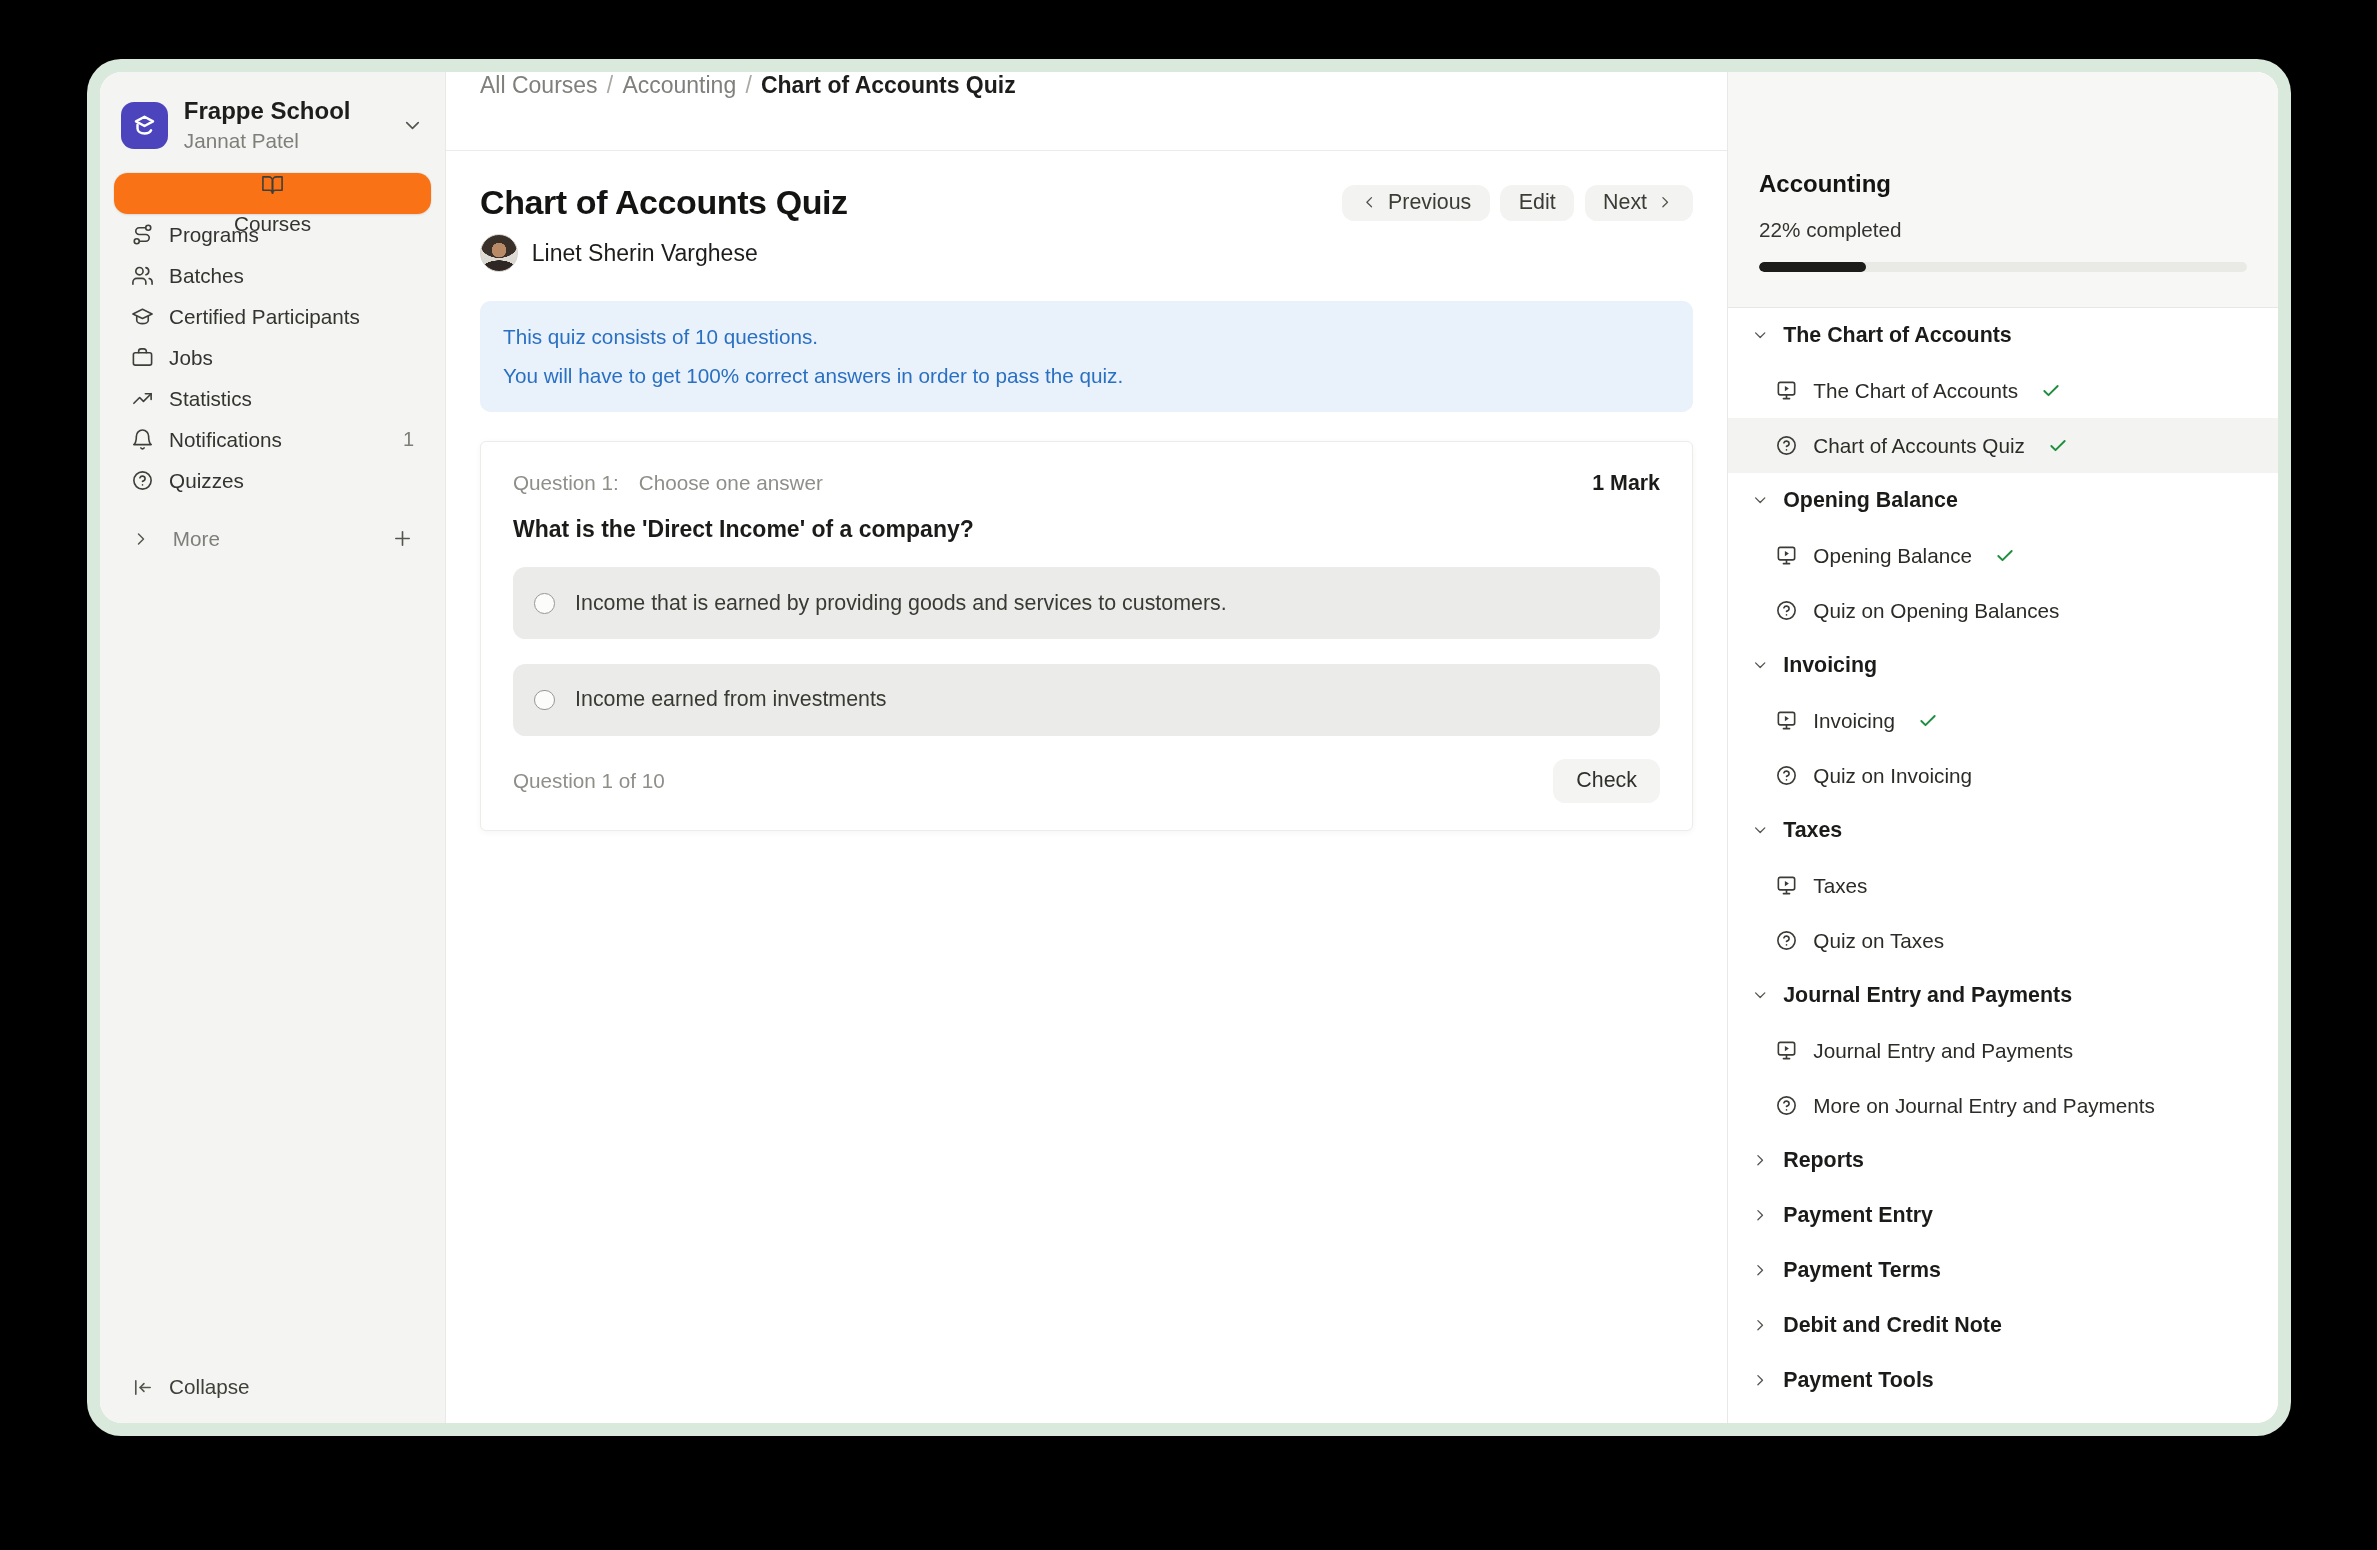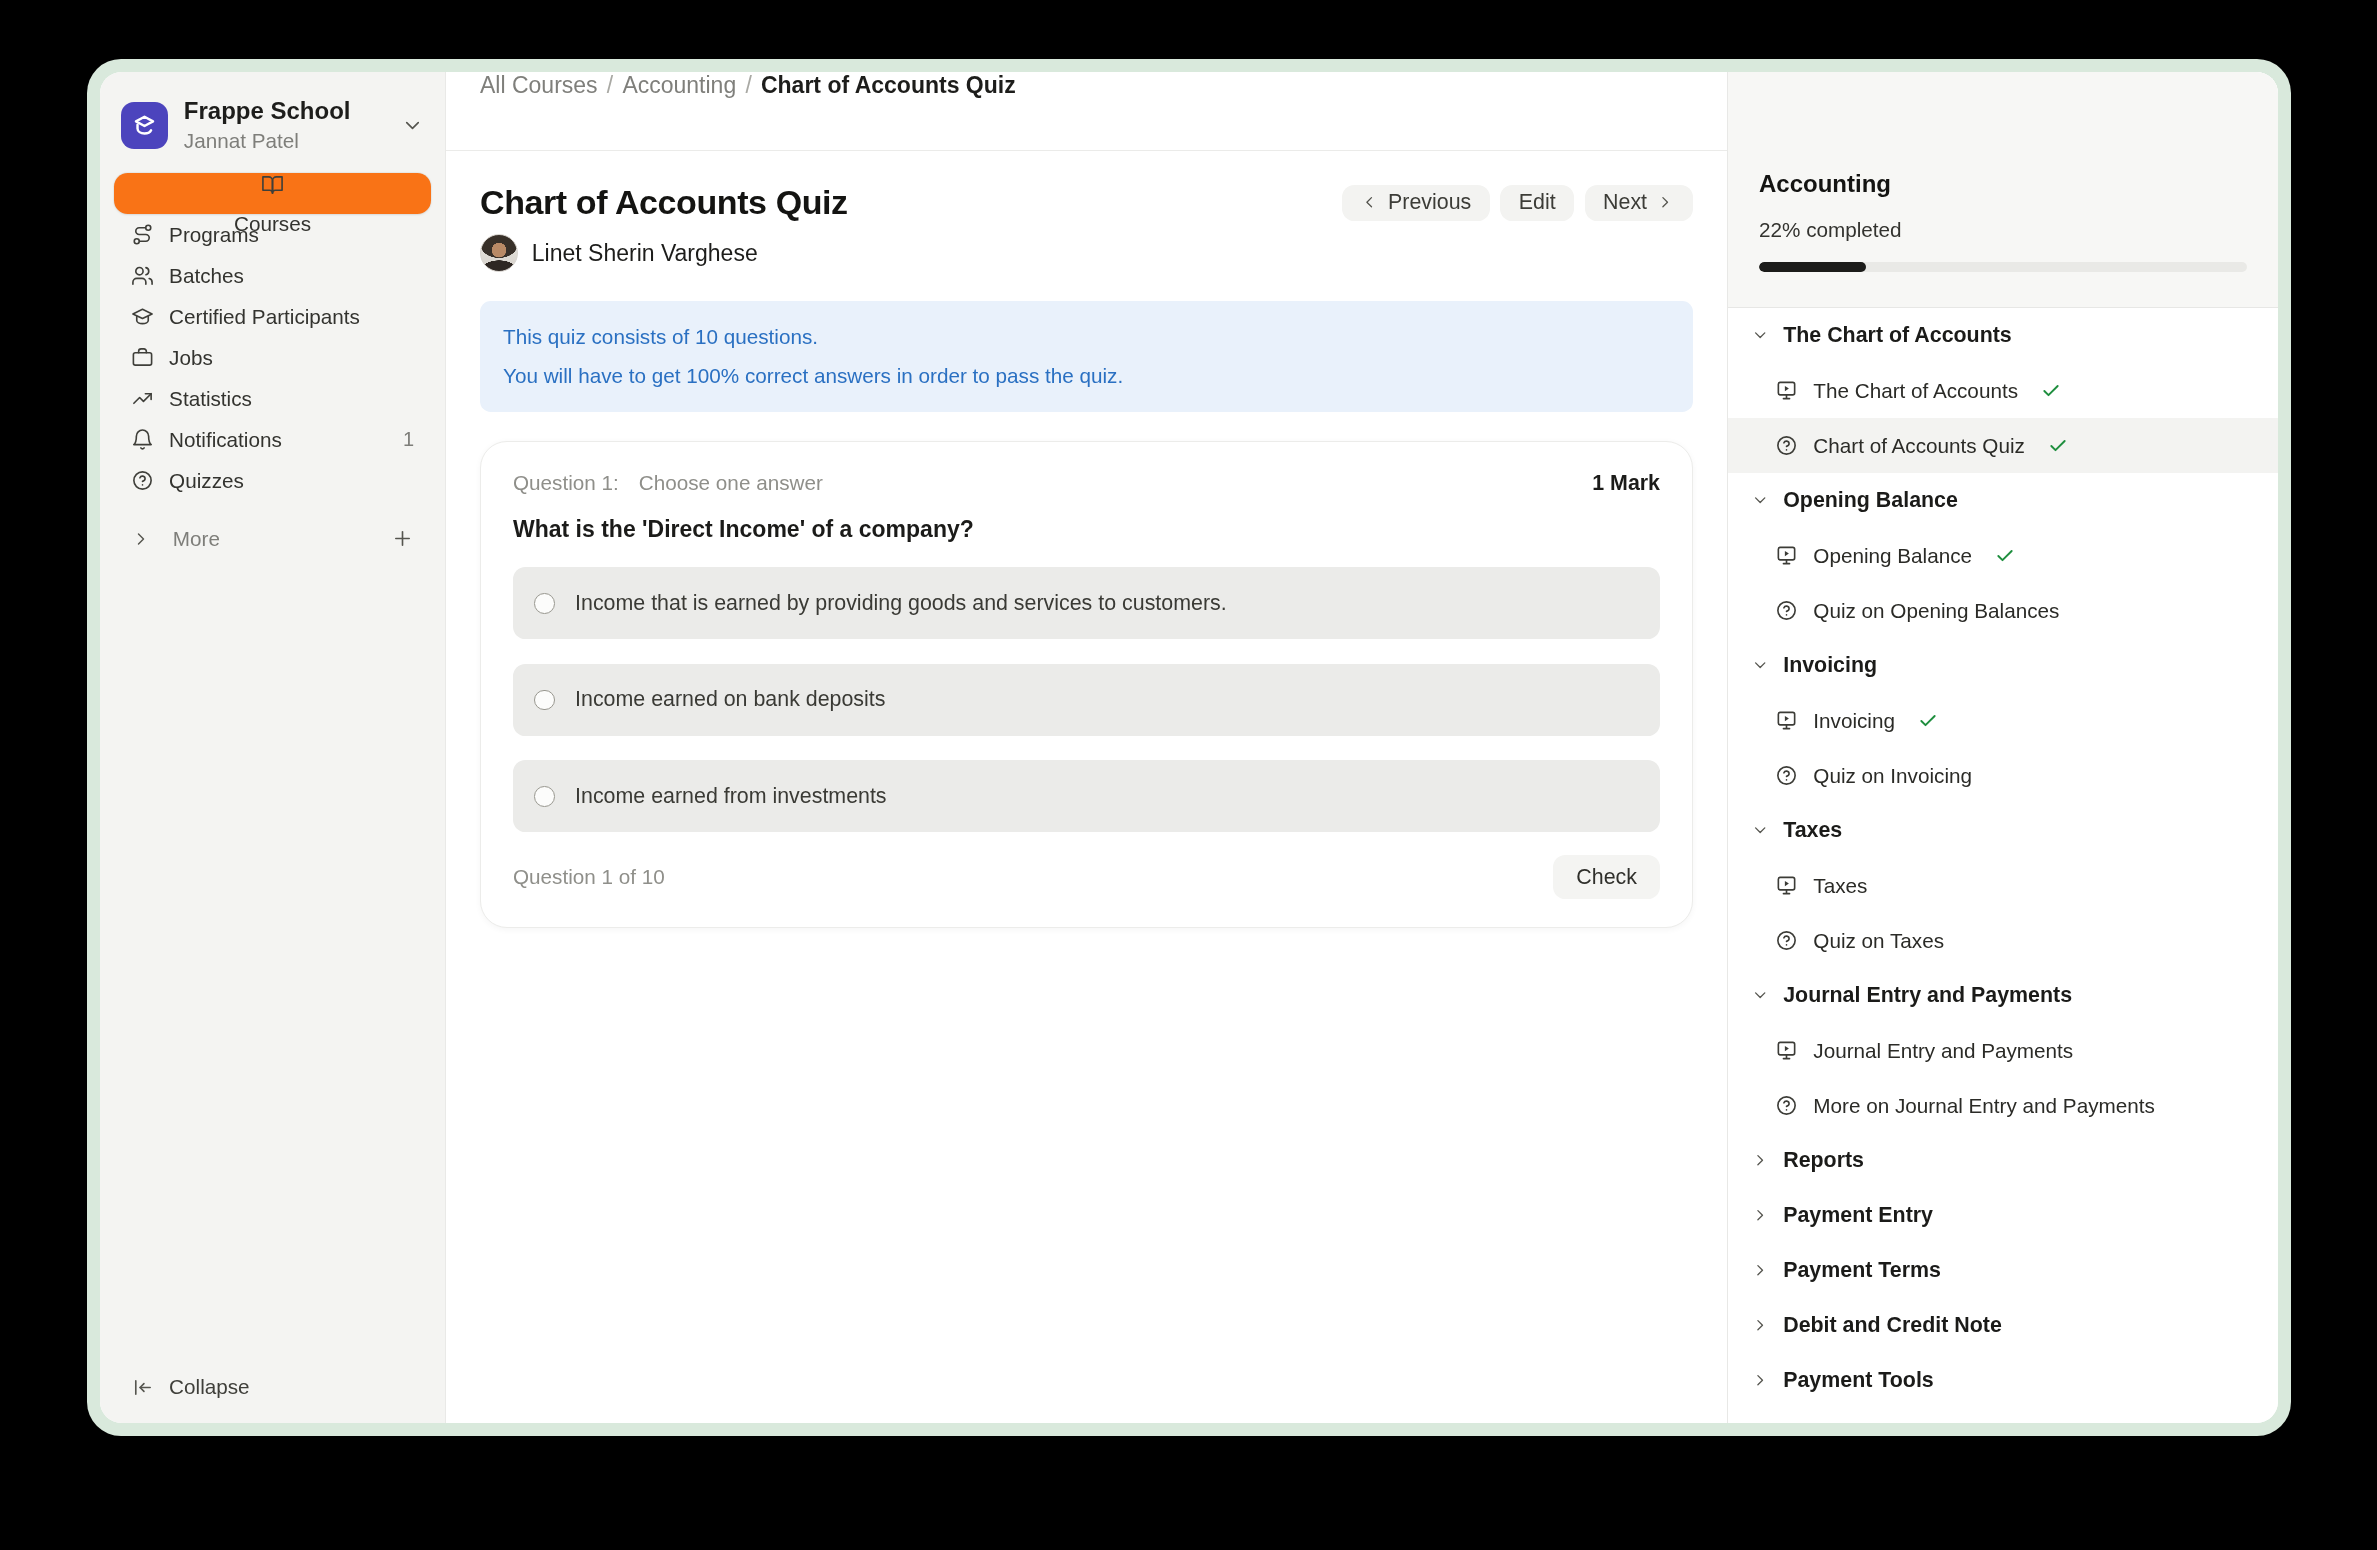--- a/index.html
+++ b/index.html
@@ -73,21 +73,21 @@
     background:
       radial-gradient(circle at 50% 42%, #b98a66 0 26%, transparent 27%),
       radial-gradient(ellipse 60% 42% at 50% 112%, #2e2723 0 98%, transparent 100%),
       radial-gradient(ellipse 52% 38% at 50% 26%, #383029 0 98%, transparent 100%),
       linear-gradient(180deg,#e9e6e1,#d6d2cb); }
 
   .banner { margin-top:29px; background:var(--banner-bg,#e9f1fb); border-radius:10.7px;
             padding:17px 23px; color:var(--banner-text,#2a70c2); font-size:20.7px; line-height:1.85; }
   .banner p { margin:0; }
 
-  .qcard { margin-top:29px; background:#fff; border:0.8px solid #ececea; border-radius:27px;
+  .qcard { margin-top:29px; background:#fff; border:0.8px solid #ececea; border-radius:6px;
            box-shadow:0 1.5px 6.1px rgba(0,0,0,.04); padding:29px 32px 27.6px; }
   .q-head { display:flex; align-items:baseline; gap:20px; font-size:20.7px; color:#8f8f8a; }
   .q-marks { margin-left:auto; color:#1b1b19; font-weight:600; font-size:21.4px; }
   .q-text { margin-top:20px; font-size:23px; font-weight:600; color:#1b1b19; }
   .option { height:72px; background:#ebebe9; border-radius:12.3px; display:flex; align-items:center;
             gap:20px; padding:0 21.4px; margin-top:24.5px; font-size:21.4px; color:#3a3a35; }
   .radio { width:20.7px; height:20.7px; border-radius:50%; border:1.5px solid #98978f; background:#fcfcfb; flex:none; }
   .q-foot { margin-top:23px; display:flex; align-items:center; font-size:20.7px; color:#8f8f8a; }
   .check-btn { margin-left:auto; height:44px; border:none; background:#f4f4f2; border-radius:12.3px;
                padding:0 23px; font-size:21.4px; color:#2f2f2b; font-family:inherit; }
@@ -296,24 +296,20 @@
               <span class="q-marks">1 Mark</span>
             </div>
             <div class="q-text">What is the 'Direct Income' of a company?</div>
             <div id="options">
                 <div class="option">
                   <span class="radio"></span>
                   <span>Income that is earned by providing goods and services to customers.</span>
                 </div>
                 <div class="option">
                   <span class="radio"></span>
-                  <span>Income earned on bank deposits</span>
-                </div>
-                <div class="option">
-                  <span class="radio"></span>
                   <span>Income earned from investments</span>
                 </div>
               </div>
             <div class="q-foot">
               <span>Question 1 of 10</span>
               <button class="check-btn">Check</button>
             </div>
           </div>
         </div>
       </section>

